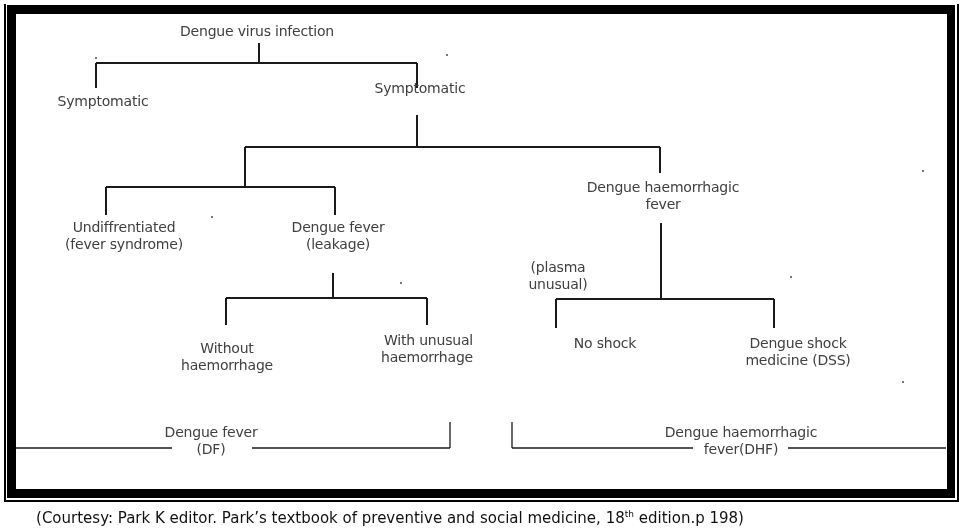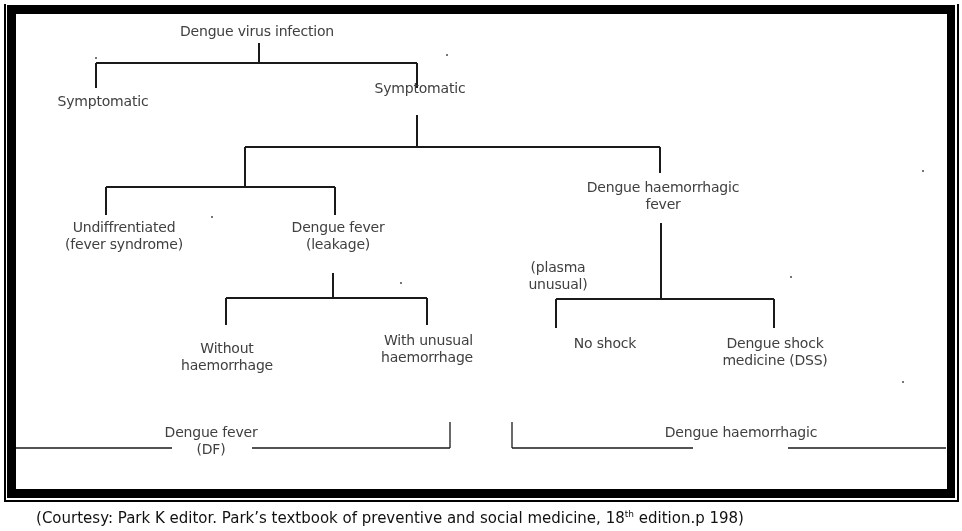--- a/index.html
+++ b/index.html
@@ -179,32 +179,33 @@
 
 <div class="node" style="left:427px; top:332px;text-align:right;">
   <span class="l">With unusual</span>
   <span class="l">haemorrhage</span>
 </div>
 
 <div class="node" style="left:580px; top:335px;margin-left:25px;">
   <span class="l">No shock</span>
 </div>
 
-<div class="node" style="left:775px; top:335px;">
+<div class="node" style="left:798px; top:335px;">
   <span class="l">Dengue shock</span>
   <span class="l">medicine (DSS)</span>
 </div>
 
 <div class="node" style="left:211px; top:424px;">
   <span class="l">Dengue fever</span>
   <span class="l">(DF)</span>
 </div>
 
 <div class="node" style="left:741px; top:424px;">
   <span class="l">Dengue haemorrhagic</span>
+  <span class="l">fever(DHF)</span>
 </div>
 
 <div class="speck" style="left:95px; top:57px;"></div>
 <div class="speck" style="left:446px; top:54px;"></div>
 <div class="speck" style="left:211px; top:216px;"></div>
 <div class="speck" style="left:400px; top:282px;"></div>
 <div class="speck" style="left:922px; top:170px;"></div>
 <div class="speck" style="left:790px; top:276px;"></div>
 <div class="speck" style="left:902px; top:381px;"></div>
 

